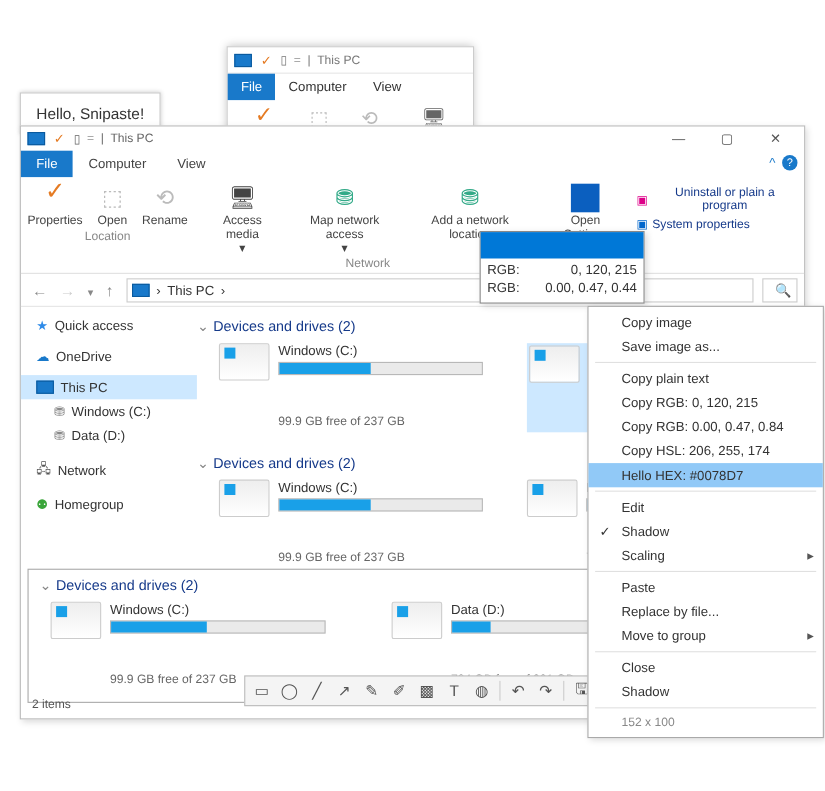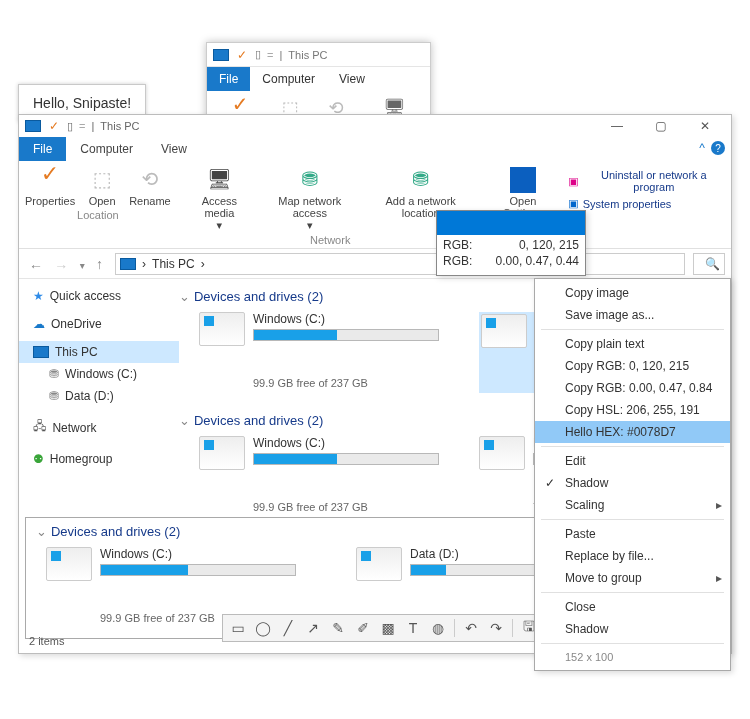--- a/index.html
+++ b/index.html
@@ -70,21 +70,21 @@
 #toolbar .sep { width:1px; height:18px; background:#ccc; margin:0 2px;}
 
 
 #colortip { left:436px; top:210px; width:150px; border-color:#888; padding-bottom:4px;}
 #colortip .sw { height:24px; background:#0078d7;}
 #colortip .rows { padding:2px 6px; font-size:12px;}
 #colortip .r { display:flex; justify-content:space-between; padding:1px 0;}
 #colortip .r span:first-child{ width:36px;}
 
 
-#ctx { left:534px; top:278px; width:197px; border-color:#a9a9a9; padding:3px 0;}
+#ctx { left:534px; top:278px; width:215px; border-color:#a9a9a9; padding:3px 0;}
 #ctx .mi { padding:4px 10px 4px 30px; font-size:12px; position:relative;}
 #ctx .mi.sel { background:#91c9f7;}
 #ctx .sep { height:1px; background:#e0e0e0; margin:3px 6px;}
 #ctx .chk::before { content:"✓"; position:absolute; left:10px; color:#333;}
 #ctx .sub::after { content:"▸"; position:absolute; right:8px; color:#555;}
 #ctx .dim { color:#888; font-size:11px;}
 
 
 .ic-mon { width:16px; height:12px; background:#1979ca; border:1px solid #0a5a9e; display:inline-block;}
 .ic-chk { width:14px; height:14px; display:inline-flex; align-items:center; justify-content:center; color:#e57b23; font-size:12px;}
@@ -191,21 +191,21 @@
       <div class="lab">Network</div>
     </div>
     <div class="rgroup" style="display:flex;gap:8px;align-items:flex-start">
       <div class="ritem">
           <div class="ic"><span class="ic-gear" style="width:26px;height:26px"></span></div>
           <div>Open Settings</div>
         </div>
       <div class="syslinks">
         <div>
             <span style="color:#d08">▣</span>
-            <span>Uninstall or network a program</span>
+            <span>Uninstall or plain a program</span>
           </div>
         <div>
             <span style="color:#06c">▣</span>
             <span>System properties</span>
           </div>
       </div>
     </div>
   </div>
 
   <div class="addr">
@@ -379,21 +379,21 @@
     </div>
 </div>
 
 <div id="ctx" class="panel">
     <div class="mi">Copy image</div>
     <div class="mi">Save image as...</div>
     <div class="sep"></div>
     <div class="mi">Copy plain text</div>
     <div class="mi">Copy RGB: 0, 120, 215</div>
     <div class="mi">Copy RGB: 0.00, 0.47, 0.84</div>
-    <div class="mi">Copy HSL: 206, 255, 191</div>
+    <div class="mi">Copy HSL: 206, 255, 174</div>
     <div class="mi sel">Hello HEX: #0078D7</div>
     <div class="sep"></div>
     <div class="mi">Edit</div>
     <div class="mi chk">Shadow</div>
     <div class="mi sub">Scaling</div>
     <div class="sep"></div>
     <div class="mi">Paste</div>
     <div class="mi">Replace by file...</div>
     <div class="mi sub">Move to group</div>
     <div class="sep"></div>

